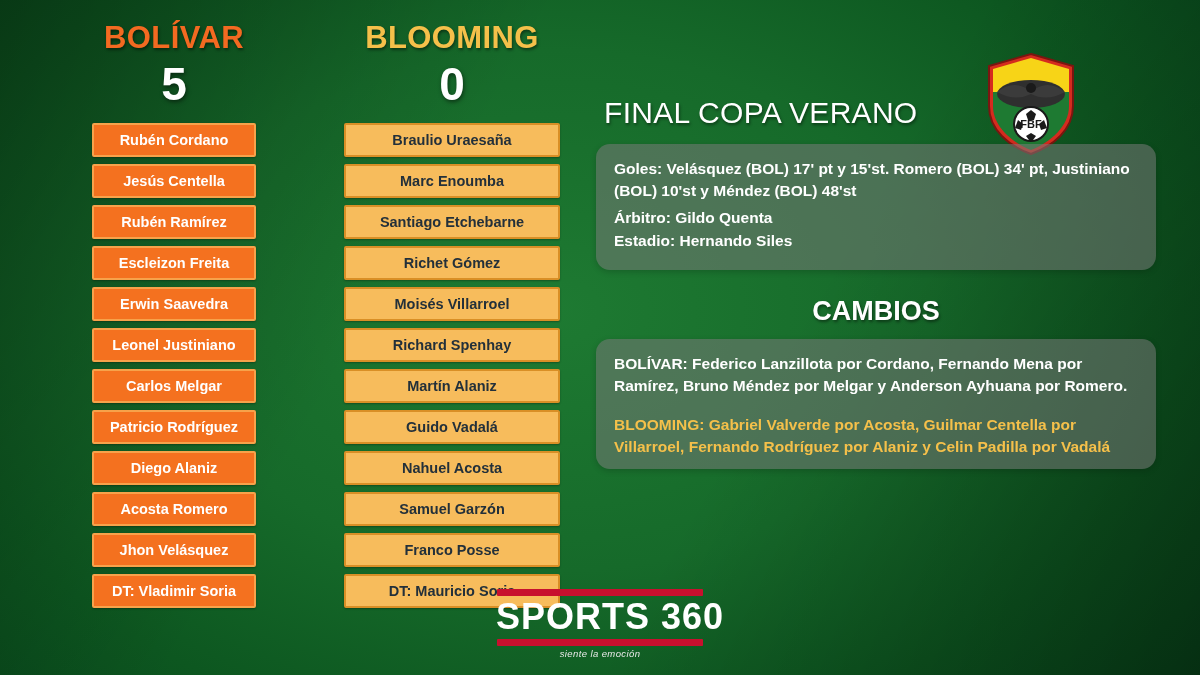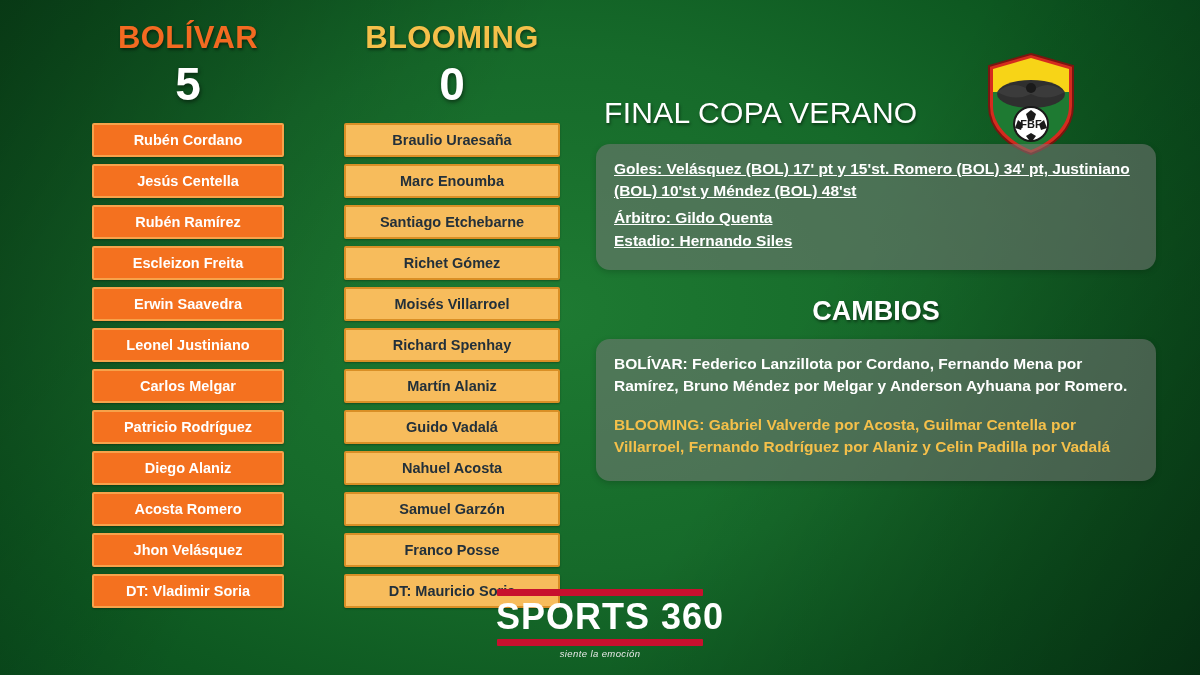--- a/index.html
+++ b/index.html
@@ -27,21 +27,21 @@
     inset: 0;
     background:
       linear-gradient(120deg, rgba(0,0,0,0.30) 0%, rgba(0,0,0,0.0) 35%, rgba(0,0,0,0.0) 62%, rgba(0,0,0,0.35) 100%);
     pointer-events: none;
   }
 
   
   .team-col {
     position: absolute;
     top: 22px;
-    width: 192px;
+    width: 164px;
   }
   .team-col.home { left: 92px; }
   .team-col.away { left: 344px; width: 216px; }
 
   .team-name {
     text-align: center;
     font-weight: bold;
     font-size: 31px;
     letter-spacing: 0.4px;
     line-height: 1.05;
@@ -107,32 +107,32 @@
   .panel {
     background: rgba(120,120,120,0.55);
     border-radius: 14px;
     padding: 14px 18px 16px 18px;
     color: #ffffff;
     font-size: 15.5px;
     line-height: 1.45;
     font-weight: bold;
     box-shadow: 0 2px 6px rgba(0,0,0,0.18);
   }
-  .panel .line { margin: 0 0 1px 0; text-decoration: underline; }
+  .panel .line { margin: 0 0 1px 0; }
   .panel .goals { margin-bottom: 4px; }
 
   .cambios-title {
     text-align: center;
     color: #ffffff;
     font-weight: bold;
     font-size: 27px;
     margin: 26px 0 12px 0;
     text-shadow: 1px 2px 3px rgba(0,0,0,0.45);
   }
-  .panel.cambios { padding-bottom: 22px; }
+  .panel.cambios { padding-bottom: 10px; }
   .panel.cambios .block-bol { color: #ffffff; margin-bottom: 16px; }
   .panel.cambios .block-blo { color: #f5c04a; }
 
   
   .crest {
     position: absolute;
     left: 985px;
     top: 52px;
     width: 92px;
     height: 104px;

